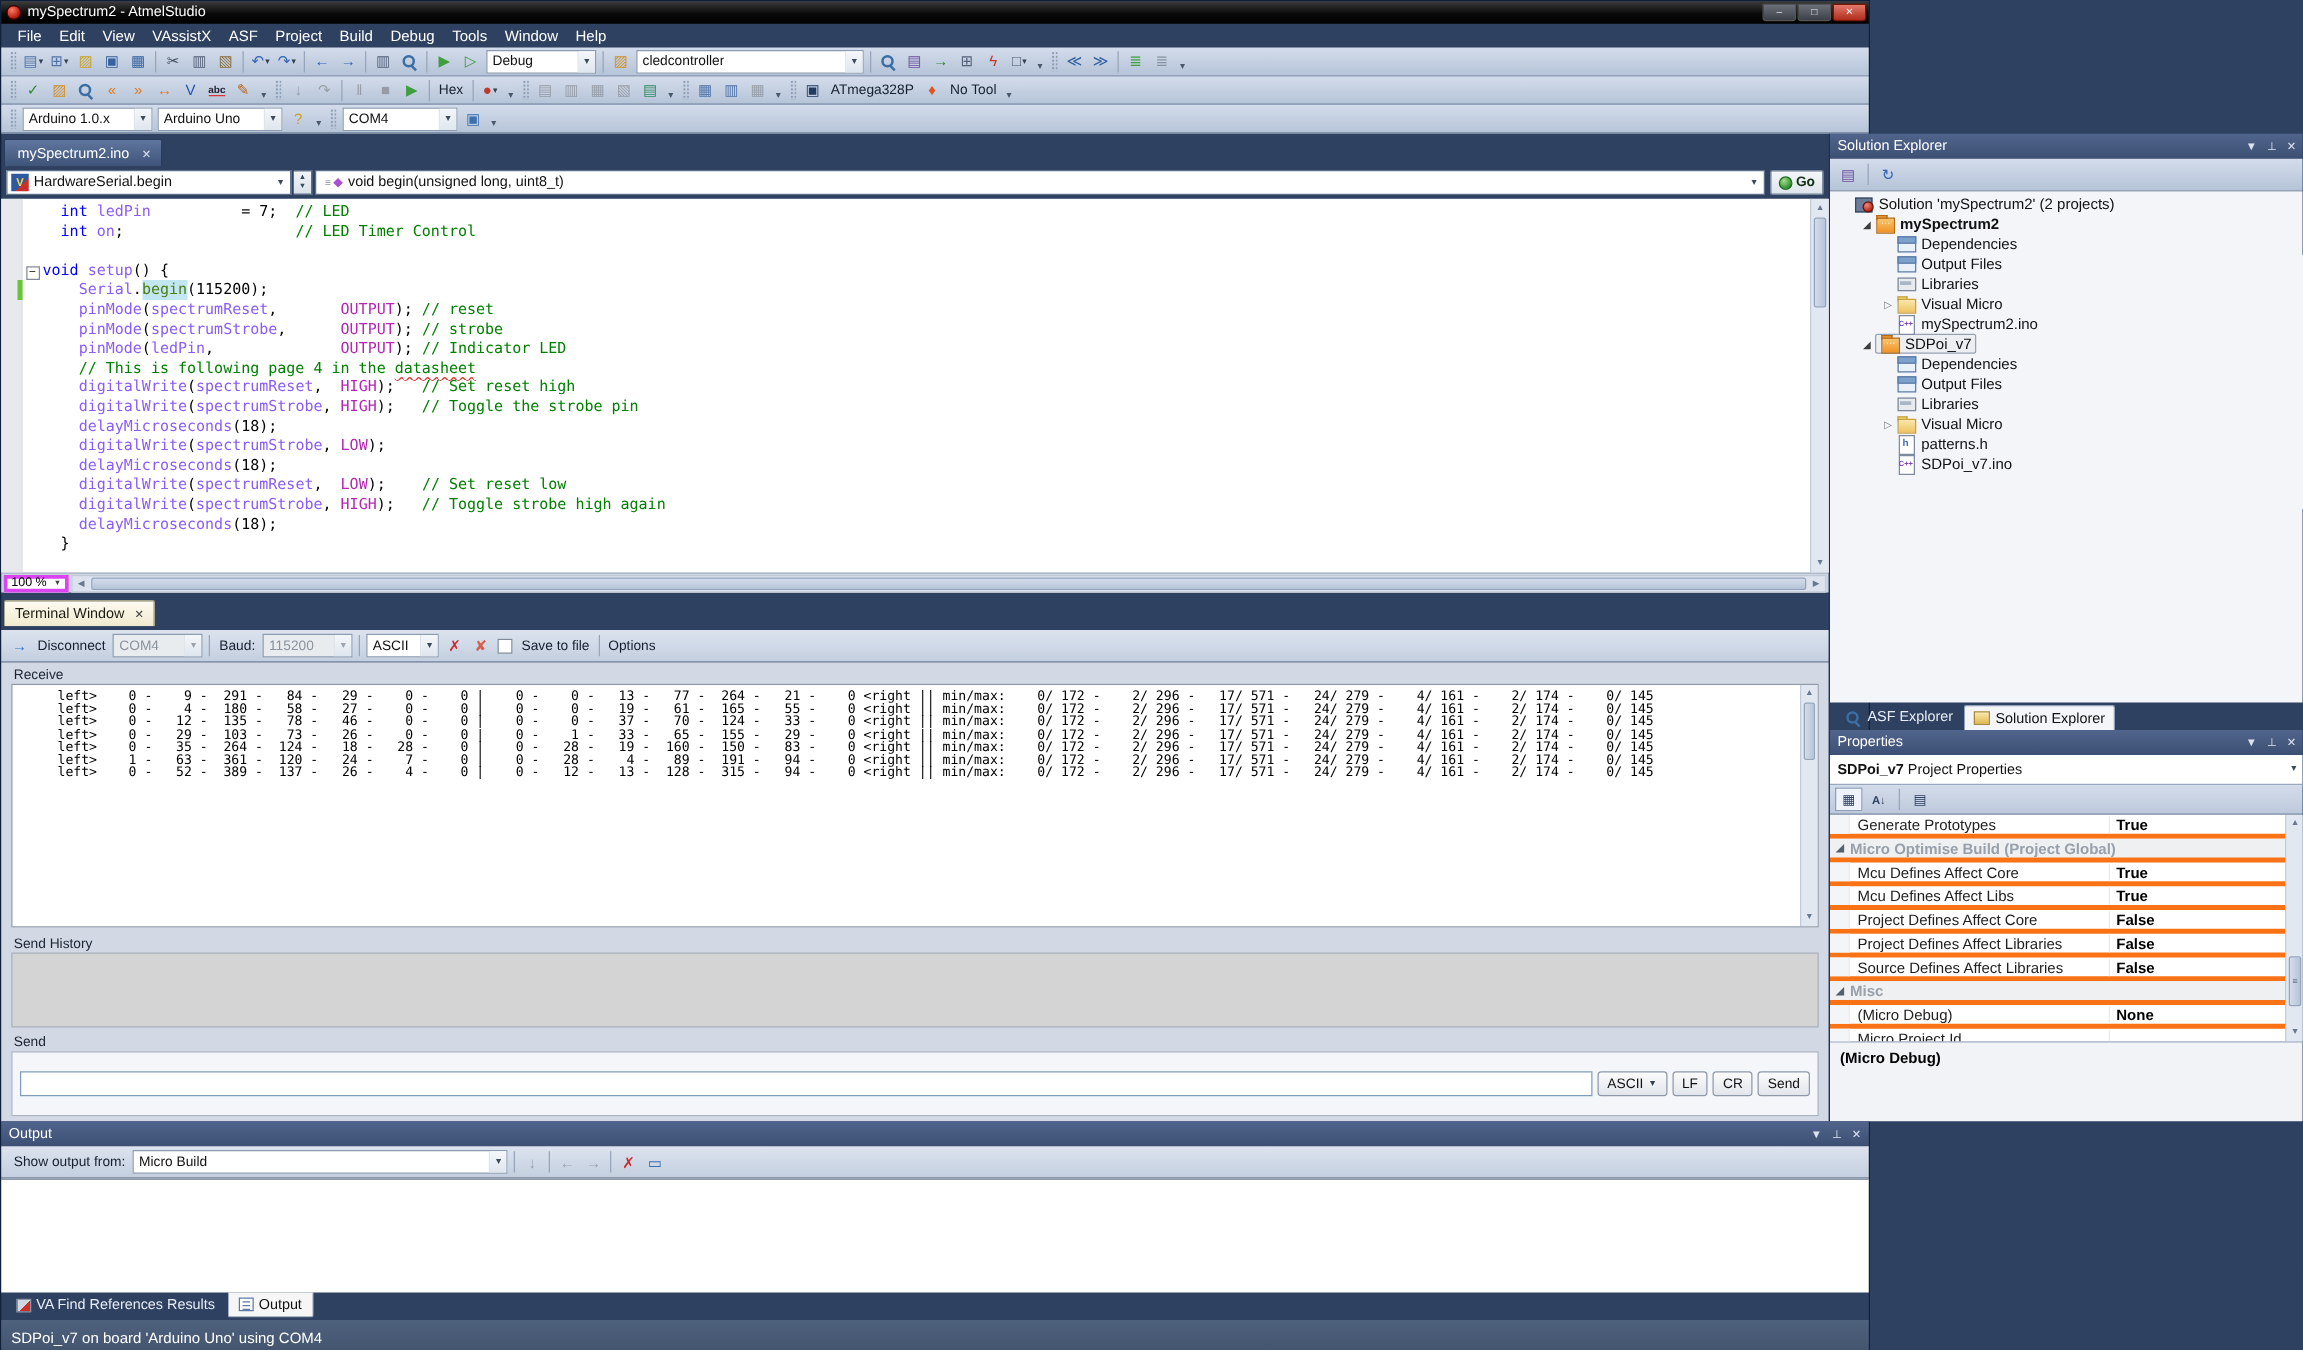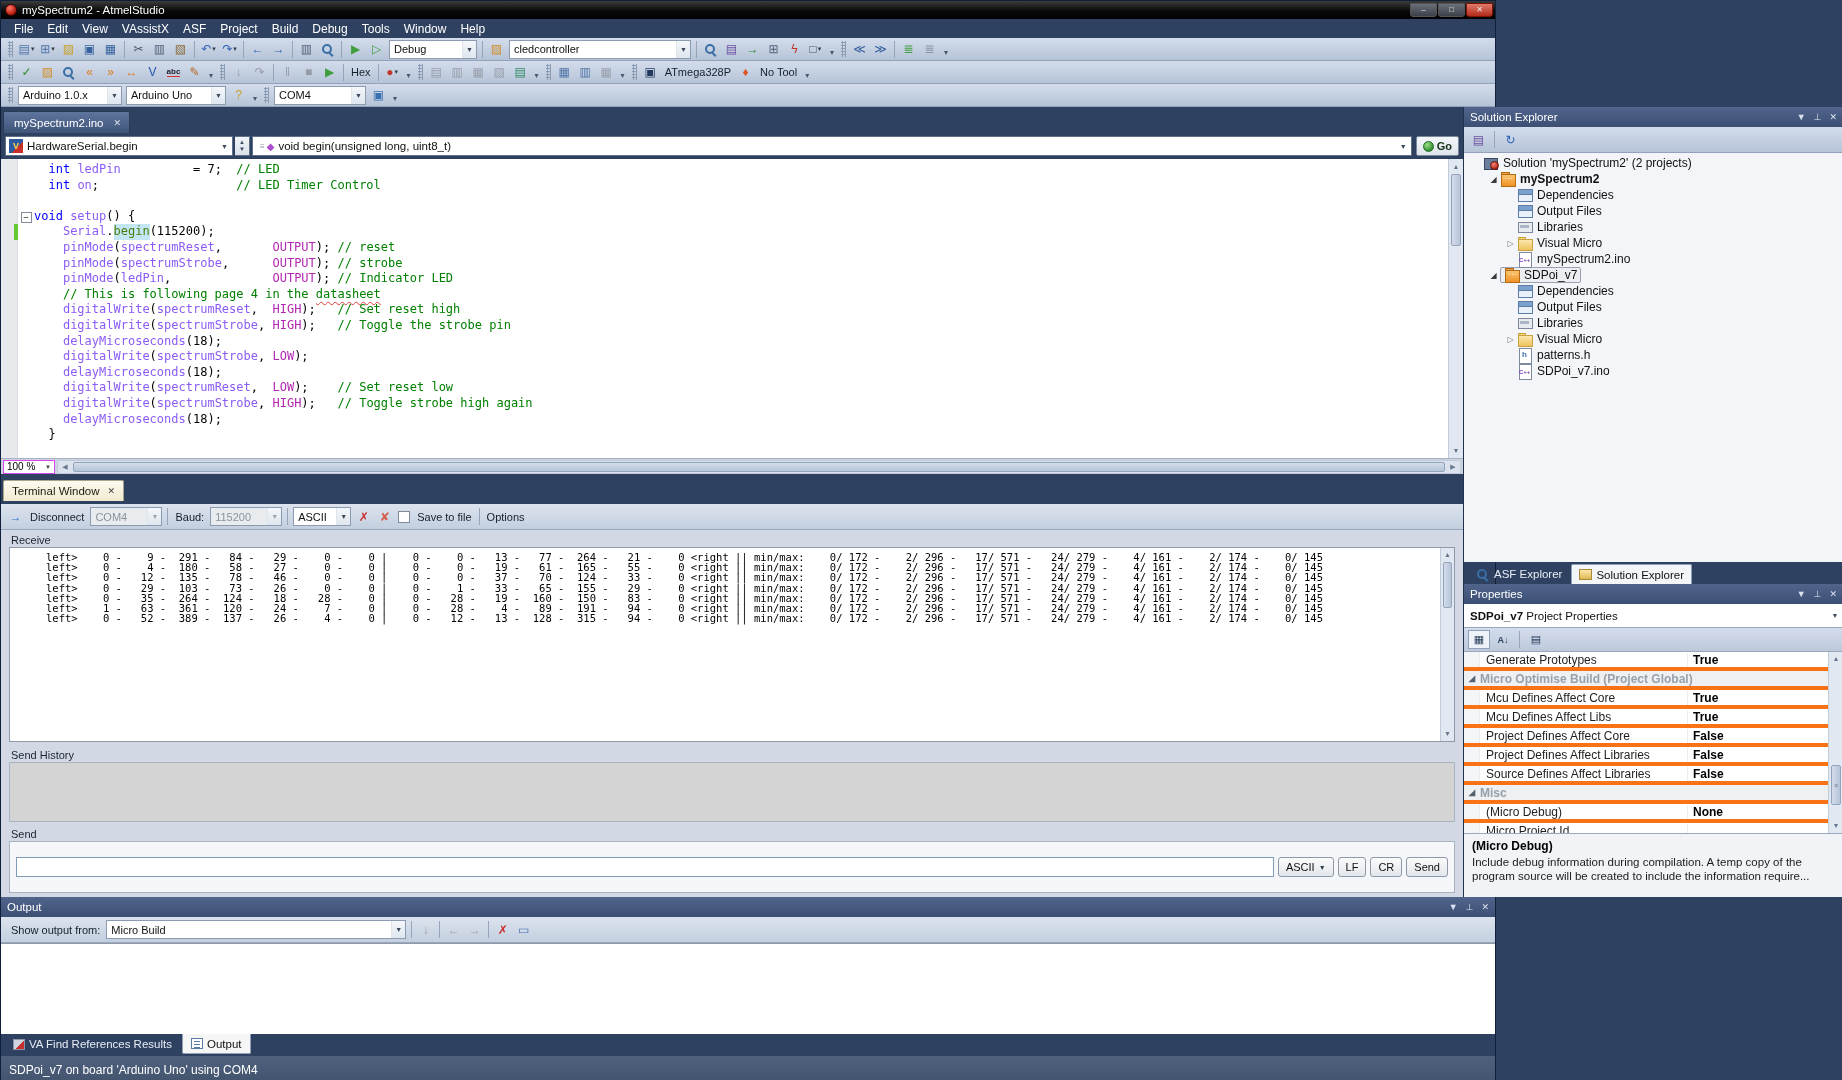--- a/index.html
+++ b/index.html
@@ -72,21 +72,21 @@
   .fold{width:16px;flex:none;text-align:center}
   .foldbox{display:inline-block;width:11px;height:11px;border:1px solid #848b98;background:#fff;color:#333;font-size:9px;line-height:9px;text-align:center;margin-top:2px}
   .tk{color:#0000ff}.tc{color:#008000}.tf{color:#8b5cf6}.tm{color:#b327b3}
   .thl{color:#4d7c0f;background:#c3e6f3}
   .squig{text-decoration:underline wavy #e03c3c 1px;text-underline-offset:3px}
   .vsb{width:15px;flex:none;background:#e2e8f1;border-left:1px solid #c2cbd9;display:flex;flex-direction:column}
   .vsb .ar{height:15px;font-size:7px;color:#67788f;text-align:center;line-height:15px;flex:none}
   .vsb .th{margin:0 2px;background:linear-gradient(90deg,#d3dcea,#b7c5d9);border:1px solid #93a4bd;border-radius:2px}
   .vsb .sp{flex:1}
   .ezoom{height:16px;background:#ccd4e2;border-top:1px solid #a6b2c4;display:flex;align-items:center;flex:none}
-  .zoomcombo{height:14px;background:#fff;border:1px solid #d946ef;font-size:10px;display:flex;align-items:center;padding:0 3px;margin-left:2px;width:52px}
+  .zoomcombo{height:14px;background:#fff;border:3px solid #d946ef;font-size:10px;display:flex;align-items:center;padding:0 3px;margin-left:2px;width:52px}
   .zoomcombo .za{margin-left:auto;font-size:6px;color:#444}
   .hsb{flex:1;height:14px;margin:0 2px;background:#dde3ee;border:1px solid #c2cbd9;display:flex;align-items:center}
   .hsb .ar{width:14px;font-size:7px;color:#67788f;text-align:center}
   .hsb .th{height:10px;flex:1;margin:0 1px;background:linear-gradient(#d3dcea,#b7c5d9);border:1px solid #93a4bd;border-radius:2px}
   .hsplit{height:6px;flex:none}
 
   
   .termbar{height:26px;background:linear-gradient(#dce3ee,#c3cfdf);border-bottom:1px solid #9aa8bd;display:flex;align-items:center;padding:0 4px;flex:none}
   .termbody{flex:1;background:#d2d9e4;padding:2px 8px 0 8px;display:flex;flex-direction:column;overflow:hidden}
   .grplabel{font-size:11px;color:#1a2433;display:block;margin:2px 0 1px 2px}
@@ -720,21 +720,20 @@
         <div class="propsb">
           <div class="ar" style="height:14px;font-size:7px;color:#67788f;text-align:center;line-height:14px">▲</div>
           <div style="flex:1"></div>
           <div style="height:40px;margin:0 2px;background:linear-gradient(90deg,#d3dcea,#b7c5d9);border:1px solid #93a4bd;border-radius:2px;display:flex;align-items:center;justify-content:center;font-size:7px;color:#67788f">≡</div>
           <div style="height:14px"></div>
           <div class="ar" style="height:14px;font-size:7px;color:#67788f;text-align:center;line-height:14px">▼</div>
         </div>
       </div>
       <div class="propdesc">
         <div class="dt">(Micro Debug)</div>
-        <div class="db">Include debug information during compilation. A temp copy of the program source will be created to include the information require...</div>
       </div>
     </div>
   </div>
 
   <div class="outpane">
     <div class="outhead">
       <span>Output</span>
       <span class="twbtns">
         <span>▼</span>
         <span>⊥</span>

